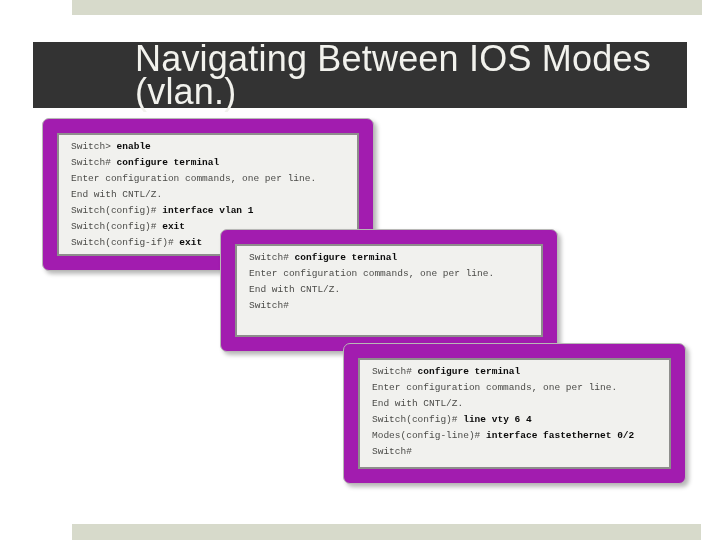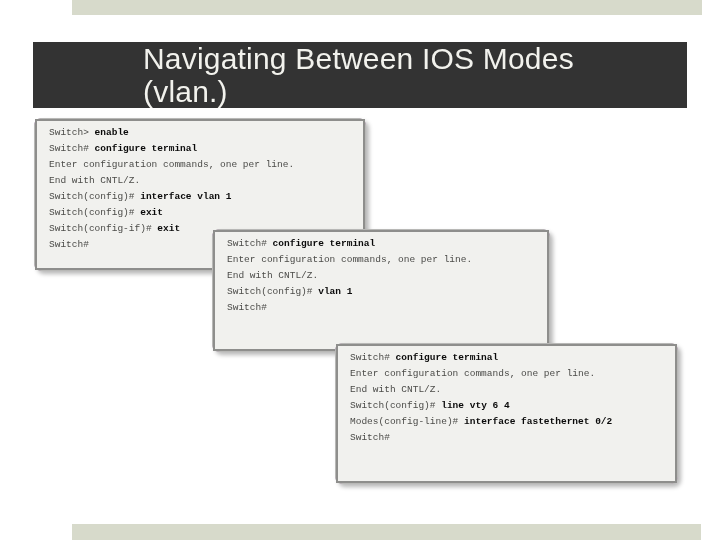--- a/index.html
+++ b/index.html
@@ -19,36 +19,37 @@
   .accent-bar.top    { left: 72px; top: 0;      width: 630px; height: 15px; }
   .accent-bar.bottom { left: 72px; top: 524px;  width: 629px; height: 16px; }
 
   .title-bar {
     position: absolute;
     left: 33px; top: 42px; width: 654px; height: 66px;
     background: #333333;
   }
   .title-text {
     position: absolute;
-    left: 110px; top: 0;
+    left: 102px; top: 0;
     color: #f2f2ed;
-    font-size: 30px;
+    font-size: 36px;
     line-height: 33px;
     letter-spacing: 0.2px;
     white-space: nowrap;
   }
 
   .term-box {
     position: absolute;
     background: #a21caf;
     border: 1px solid #b8b8b6;
     border-radius: 7px;
     box-shadow: 3px 3px 4px rgba(0,0,0,0.28);
-    padding: 0;
+    padding: 14px;
     box-sizing: border-box;
+    margin-left: 8px;
   }
   .term-box.box1 { left: 34px;  top: 118px; width: 332px; height: 153px; z-index: 1; }
   .term-box.box2 { left: 212px; top: 229px; width: 338px; height: 123px; z-index: 2; }
   .term-box.box3 { left: 335px; top: 343px; width: 343px; height: 141px; z-index: 3; }
 
   .term-inner {
     border: 2px solid #8e8e8c;
     background: #f1f1ee;
     width: 100%; height: 100%;
     box-sizing: border-box;
@@ -92,21 +93,20 @@
         <div class="term-line"><span>Switch(config-if)# </span><span class="cmd">exit</span></div>
         <div class="term-line"><span>Switch#</span></div>
       </div>
   </div>
 
   <div class="term-box box2">
     <div class="term-inner">
         <div class="term-line"><span>Switch# </span><span class="cmd">configure terminal</span></div>
         <div class="term-line"><span>Enter configuration commands, one per line.</span></div>
         <div class="term-line"><span>End with CNTL/Z.</span></div>
-        <div class="term-line"><span>Switch(config)# </span><span class="cmd">vlan 1</span></div>
         <div class="term-line"><span>Switch#</span></div>
       </div>
   </div>
 
   <div class="term-box box3">
     <div class="term-inner">
         <div class="term-line"><span>Switch# </span><span class="cmd">configure terminal</span></div>
         <div class="term-line"><span>Enter configuration commands, one per line.</span></div>
         <div class="term-line"><span>End with CNTL/Z.</span></div>
         <div class="term-line"><span>Switch(config)# </span><span class="cmd">line vty 6 4</span></div>

